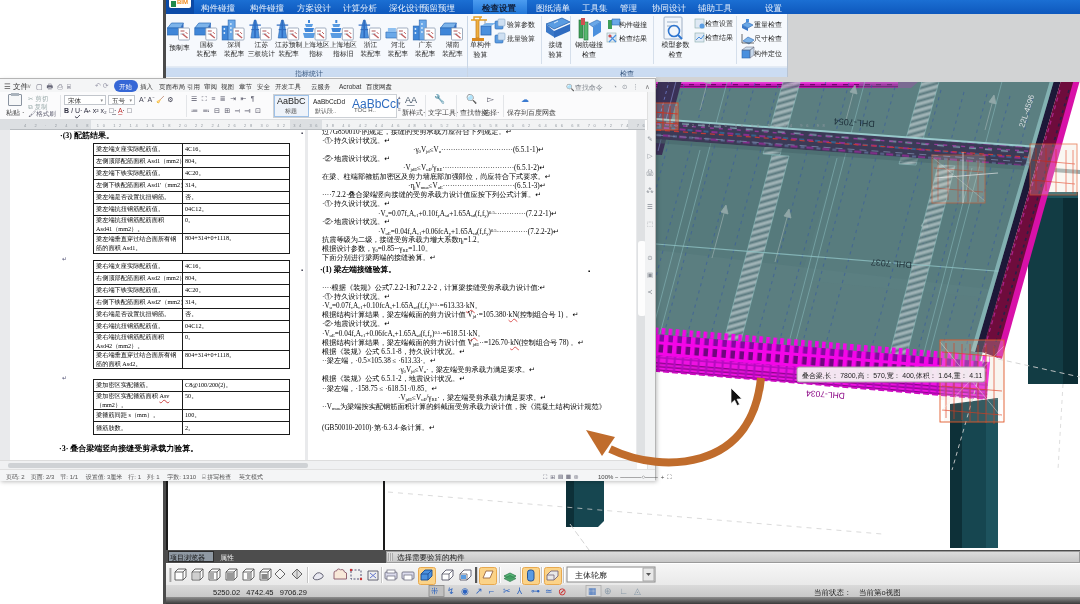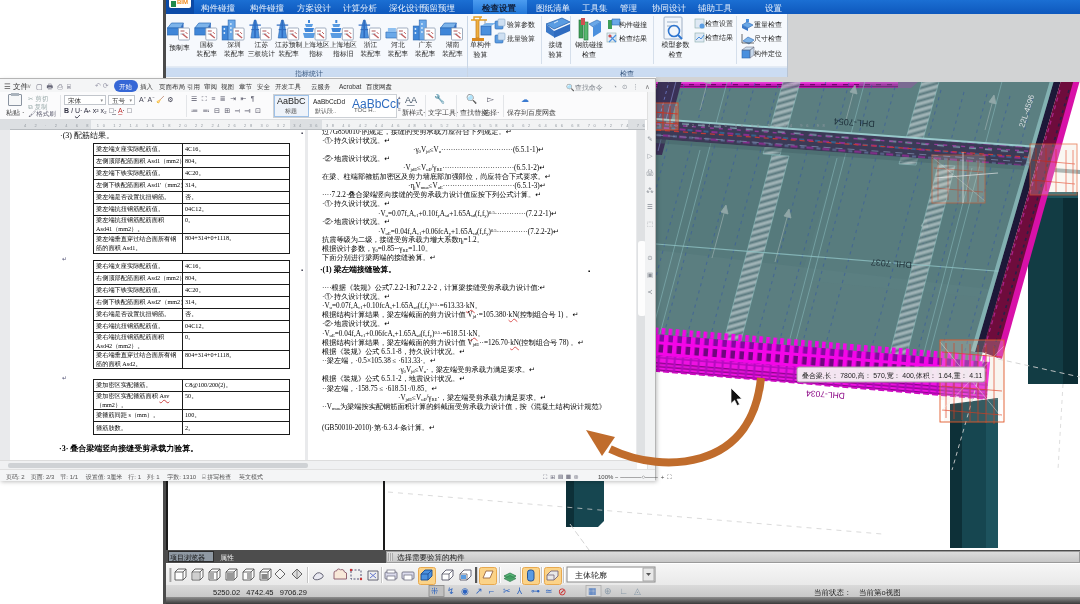--- a/index.html
+++ b/index.html
@@ -628,21 +628,21 @@
   <div class="abs" style="left:91px;top:0;width:199px;height:10px;background:#f2f3f4"></div>
   <div class="abs" style="left:322px;top:0;width:306px;height:10px;background:#f2f3f4"></div>
   <div class="abs" style="left:10px;top:9px;width:635px;height:1px;background:#b8bcc0"></div>
   <span class="t" style="left:24px;top:2.5px;font-size:4px;color:#9299a0;letter-spacing:3.6px">4 2 · 2 4 6 8 10 12 14 16 18 20 22 24 26 28 30 32 34 36 38 40 42 44 46 48 50 52 54 56 58 60 62 64 66 68 70 72 74 76 78 80 82 84 86 88 90 92 94 96 98</span>
  </div>
 
  <div class="abs" style="left:0;top:51px;width:637px;height:330px;background:#e9eaec;overflow:hidden">
    <div class="abs" style="left:10px;top:-30px;width:295px;height:420px;background:#fff"></div>
    <div class="abs" style="left:308px;top:-30px;width:328px;height:420px;background:#fff"></div>
    <div id="page2" style="position:absolute;left:0;top:0;width:305px;height:330px;font-family:'Liberation Serif',serif;color:#000">
-     <div class="t zh" style="left:60px;top:0px;font-size:8px;font-weight:normal">·(3) 配筋结果。</div>
+     <div class="t zh" style="left:60px;top:0px;font-size:8px;font-weight:bold">·(3) 配筋结果。</div>
      <table style="position:absolute;left:93px;top:13px;width:197px;border-collapse:collapse;font-size:6.2px;table-layout:fixed" border="0">
       <colgroup>
             <col style="width:89px">
             <col>
           </colgroup>
       <tbody>
             <tr style="height:12px">
               <td class="c zh">梁左端支座实际配筋值。</td>
               <td class="c">4C16。</td>
             </tr>

